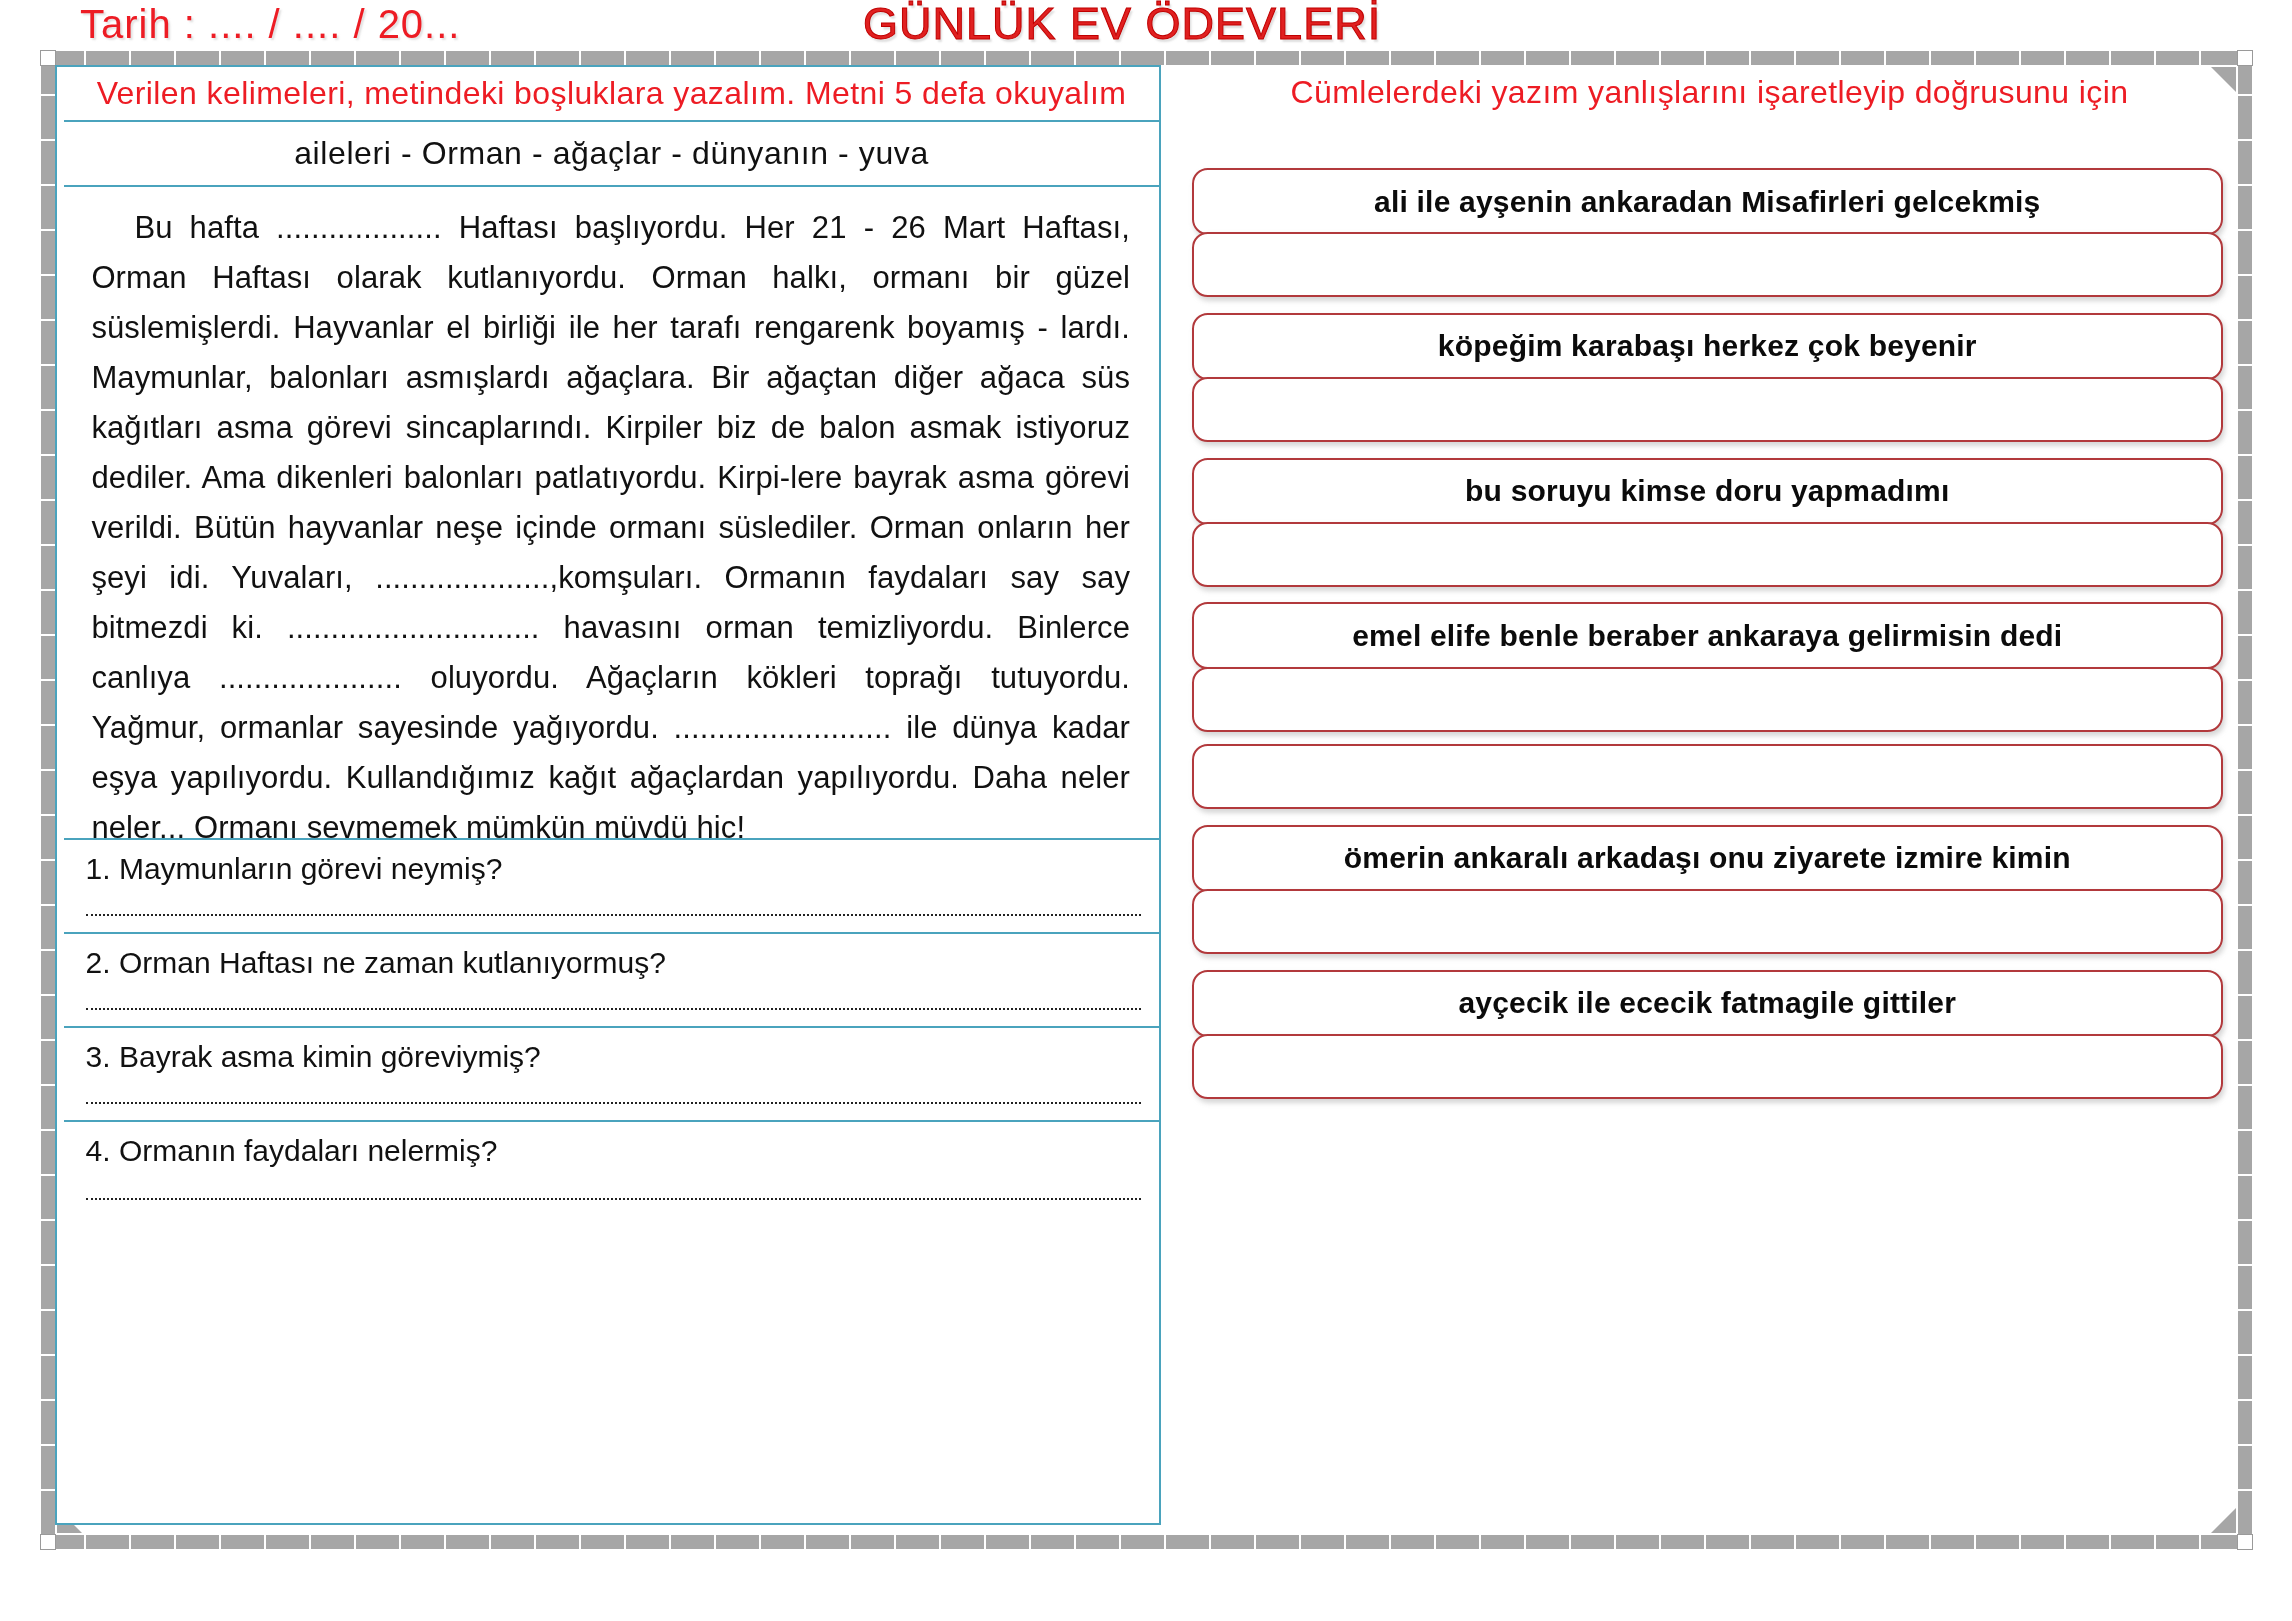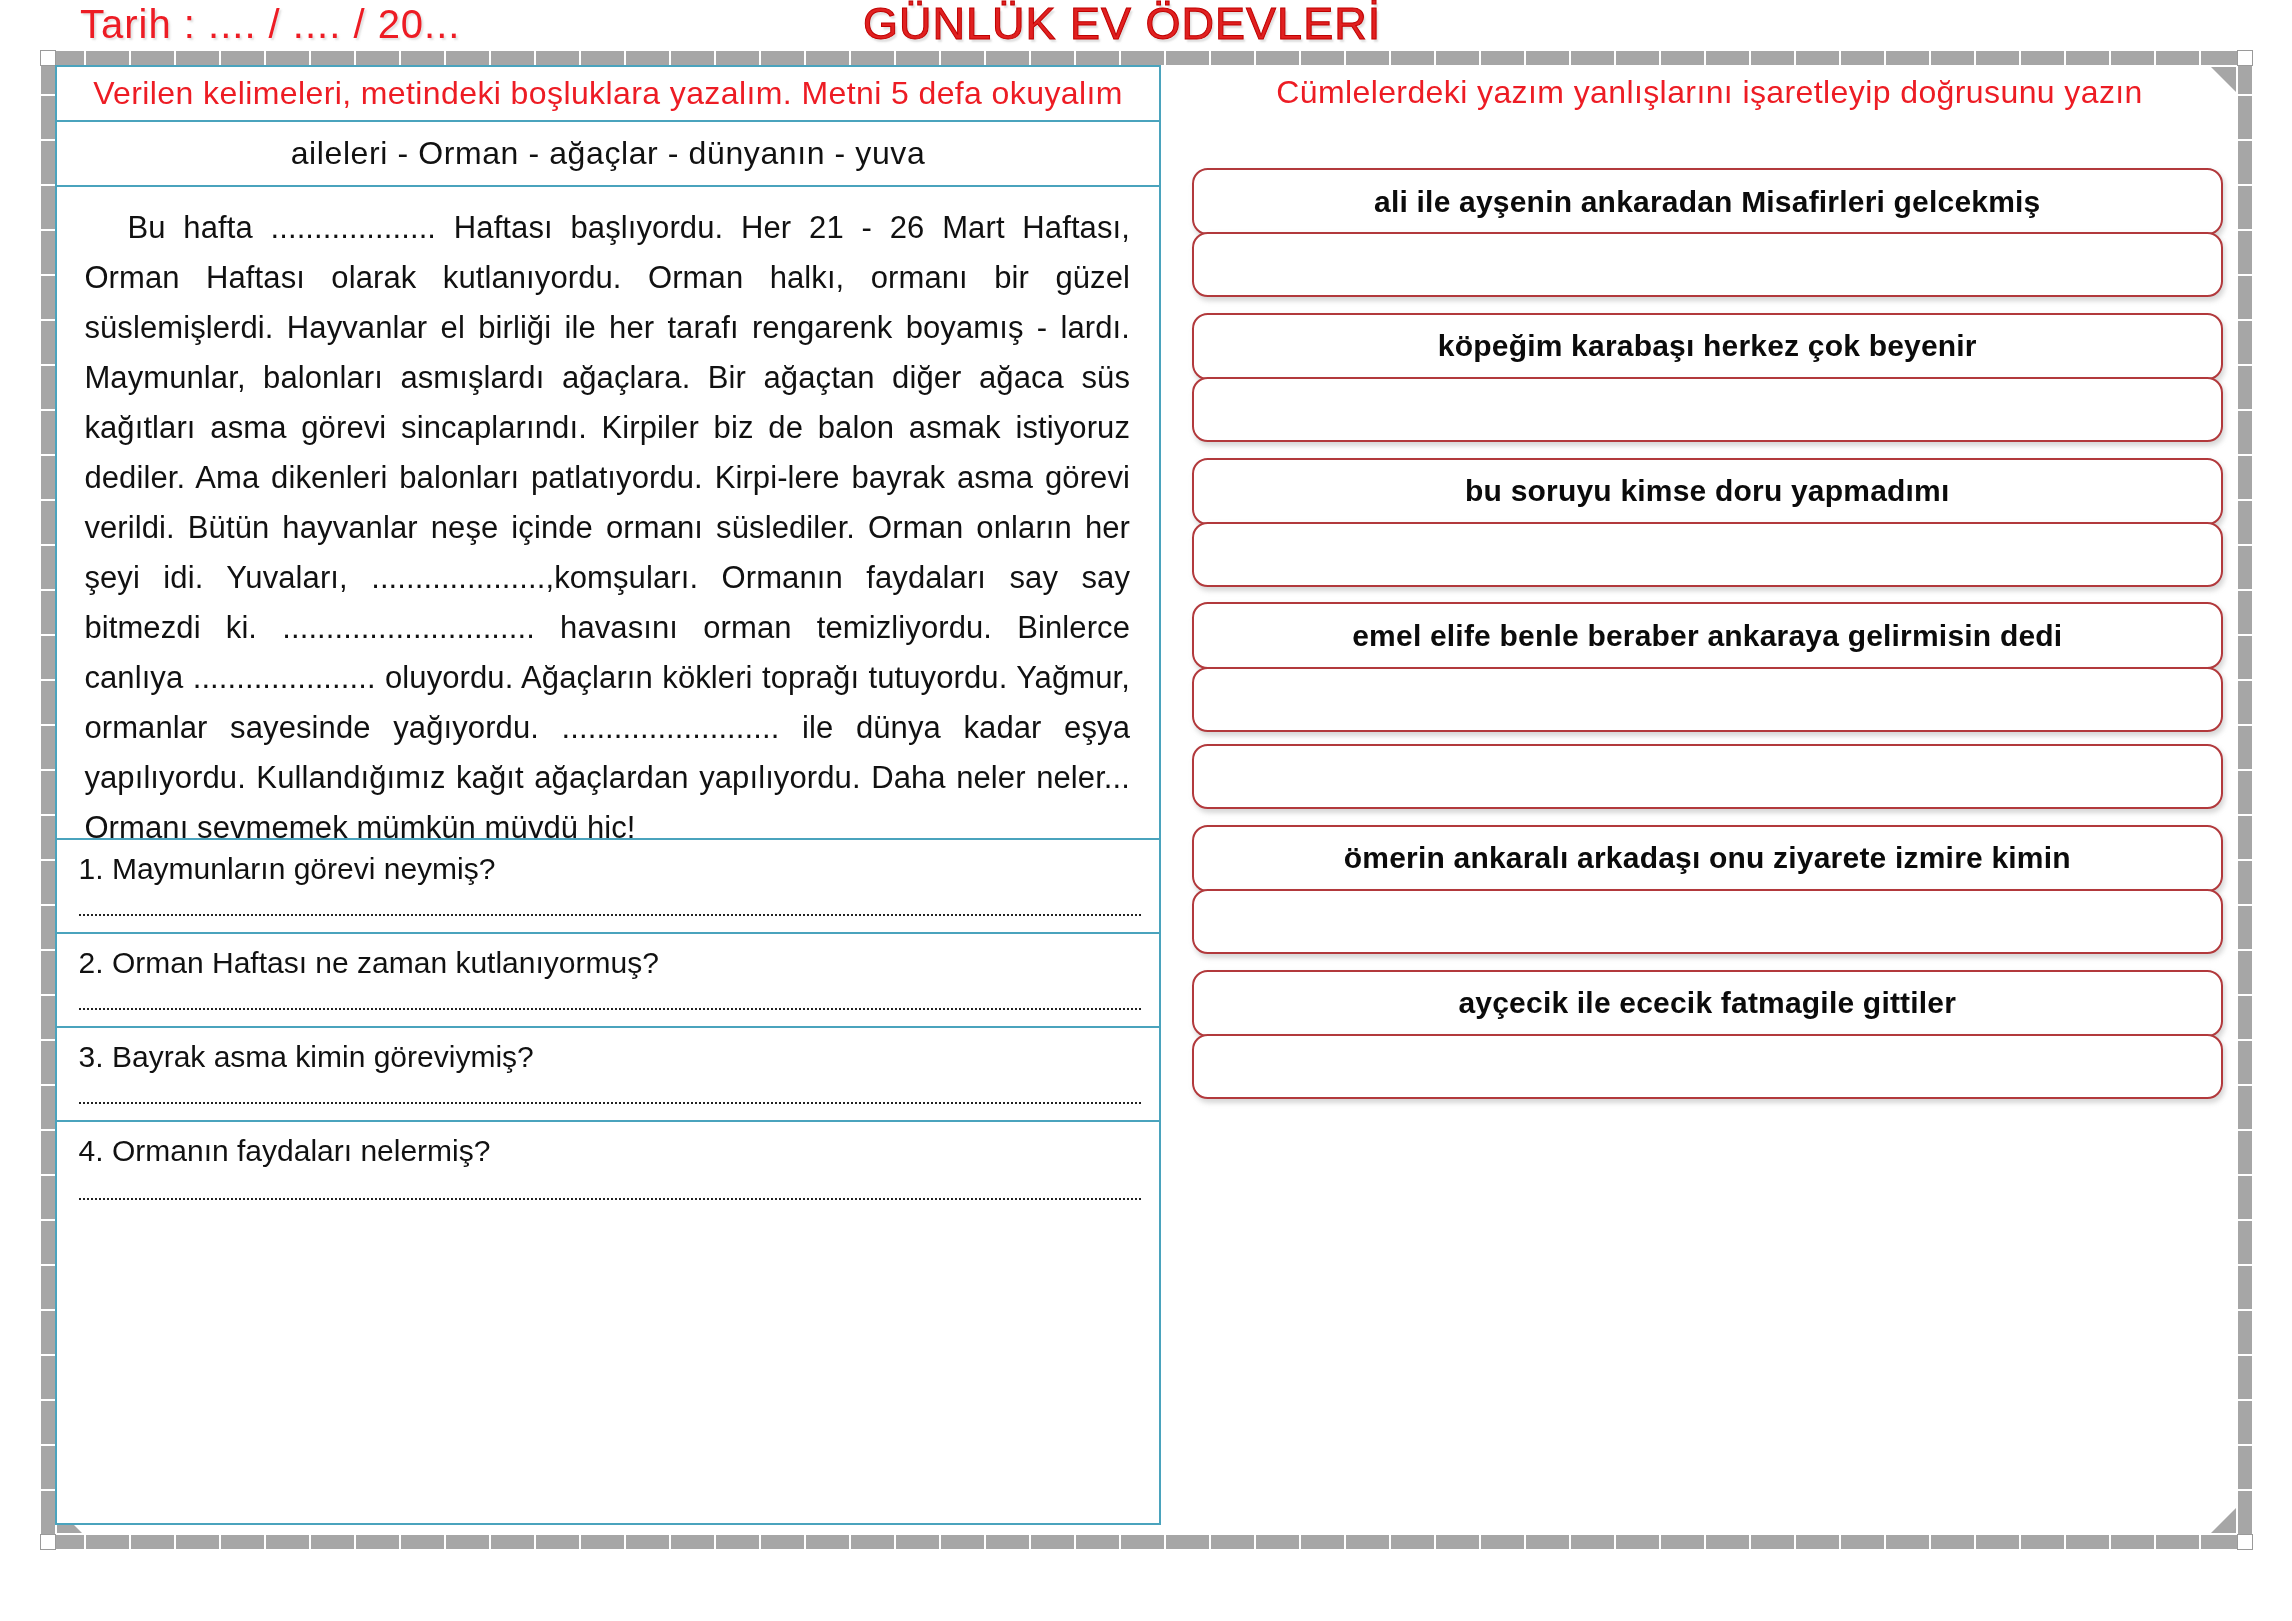--- a/index.html
+++ b/index.html
@@ -116,20 +116,21 @@
   
   .col-left {
     position: absolute;
     left: 0;
     top: 0;
     width: 1106px;
     height: 1460px;
     border: 2px solid #4aa3bd;
     box-sizing: border-box;
     background: #ffffff;
+    padding-left: 7px;
   }
   .hdr-left {
     height: 55px;
     display: flex;
     align-items: center;
     justify-content: center;
     border-bottom: 2px solid #4aa3bd;
     box-sizing: border-box;
   }
   .hdr-text {
@@ -307,21 +308,21 @@
     <div class="q-block">
       <div class="q-text">4. Ormanın faydaları nelermiş?</div>
       <div class="q-dots"></div>
     </div>
 
   </div>
 
   <div class="col-right">
 
     <div class="hdr-right">
-      <span class="hdr-text">Cümlelerdeki yazım yanlışlarını işaretleyip doğrusunu yazın</span>
+      <span class="hdr-text">Cümlelerdeki yazım yanlışlarını işaretleyip doğrusunu için</span>
     </div>
 
     <div class="sent-list">
 
       <div class="sent-group">
         <div class="sent-box">
           <span class="sent-text">ali ile ayşenin ankaradan Misafirleri gelcekmiş</span>
         </div>
         <div class="answer-box"></div>
       </div>

